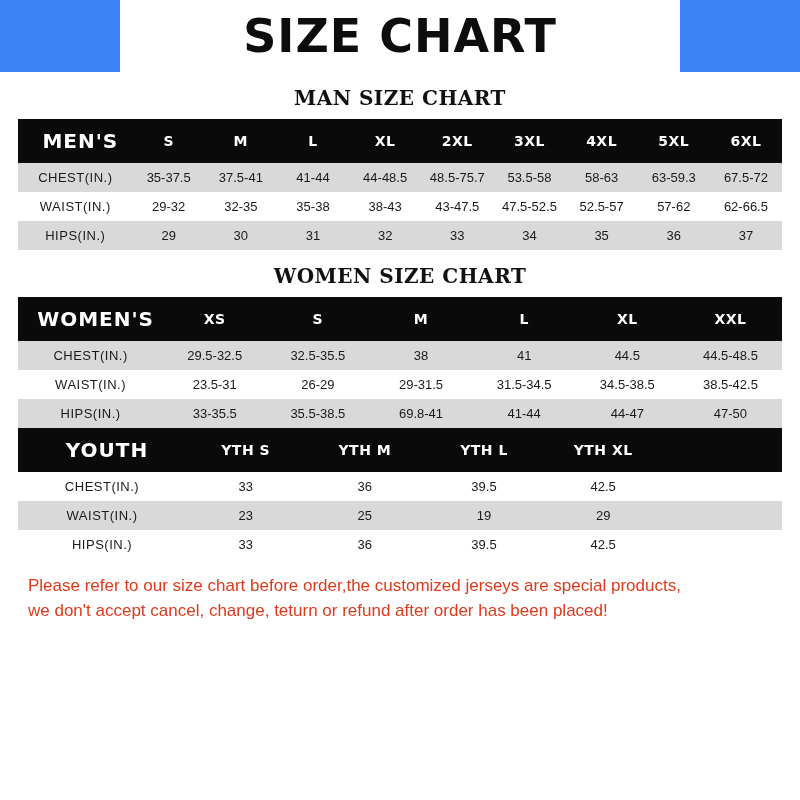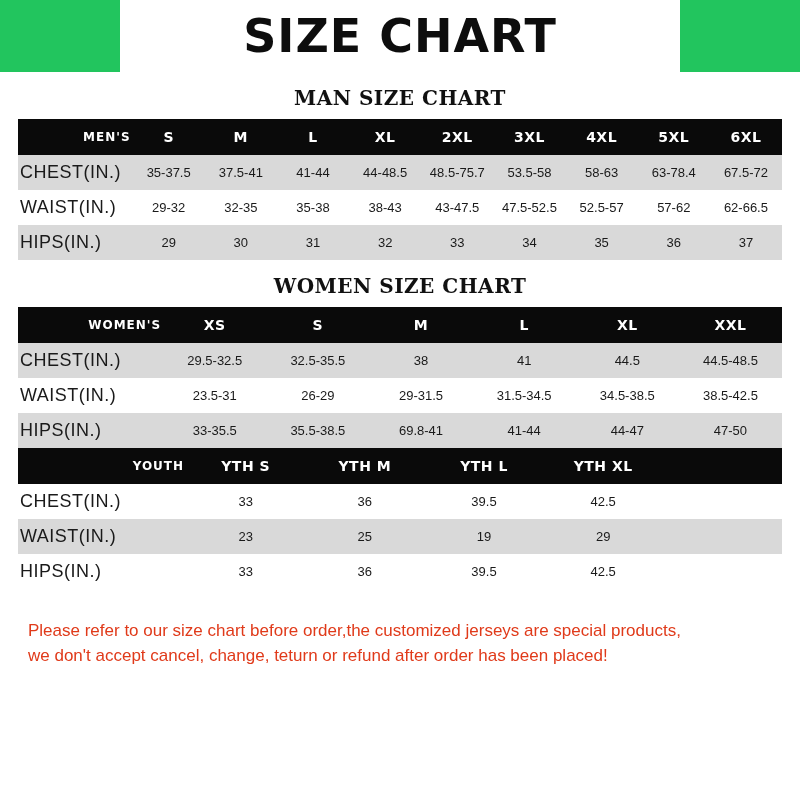--- a/index.html
+++ b/index.html
@@ -17,21 +17,21 @@
     position: relative;
     width: 800px;
     height: 800px;
     background: #ffffff;
     box-sizing: border-box;
   }
   
   .banner {
     position: relative;
     height: 72px;
-    background: #22c55e;
+    background: #3b82f6;
     display: flex;
     align-items: center;
     justify-content: center;
   }
   .banner-white {
     position: absolute;
     left: 120px;
     right: 120px;
     top: 0;
     bottom: 0;
@@ -71,43 +71,43 @@
     background: #0a0a0a;
     color: #ffffff;
     font-family: "DejaVu Sans", sans-serif;
     font-weight: bold;
     font-size: 14px;
     padding: 10px 2px;
     text-align: center;
     letter-spacing: 0.5px;
   }
   table.size-table th.rowhead {
-    text-align: right;
+    text-align: center;
     padding-left: 12px;
-    font-size: 12px;
+    font-size: 20px;
     letter-spacing: 1px;
   }
   table.size-table td {
     text-align: center;
     padding: 7px 2px;
     font-size: 13px;
   }
   table.size-table td.rowhead {
-    text-align: left;
-    font-size: 18px;
+    text-align: center;
+    font-size: 13px;
     letter-spacing: 0.5px;
   }
   table.size-table tr.odd td {
     background: #d9d9d9;
   }
   table.size-table tr.even td {
     background: #ffffff;
   }
   .footer-note {
-    margin-top: 30px;
+    margin-top: 15px;
     padding: 0 10px;
     color: #e03a1a;
     font-size: 17px;
     line-height: 1.45;
     text-align: left;
     font-family: "Liberation Sans", sans-serif;
   }
   .men col.c0 { width: 15%; }
   .women col.c0 { width: 19%; }
   .youth col.c0 { width: 22%; }
@@ -155,21 +155,21 @@
       <tbody>
         <tr class="odd">
           <td class="rowhead">CHEST(IN.)</td>
           <td>35-37.5</td>
           <td>37.5-41</td>
           <td>41-44</td>
           <td>44-48.5</td>
           <td>48.5-75.7</td>
           <td>53.5-58</td>
           <td>58-63</td>
-          <td>63-78.4</td>
+          <td>63-59.3</td>
           <td>67.5-72</td>
         </tr>
         <tr class="even">
           <td class="rowhead">WAIST(IN.)</td>
           <td>29-32</td>
           <td>32-35</td>
           <td>35-38</td>
           <td>38-43</td>
           <td>43-47.5</td>
           <td>47.5-52.5</td>

